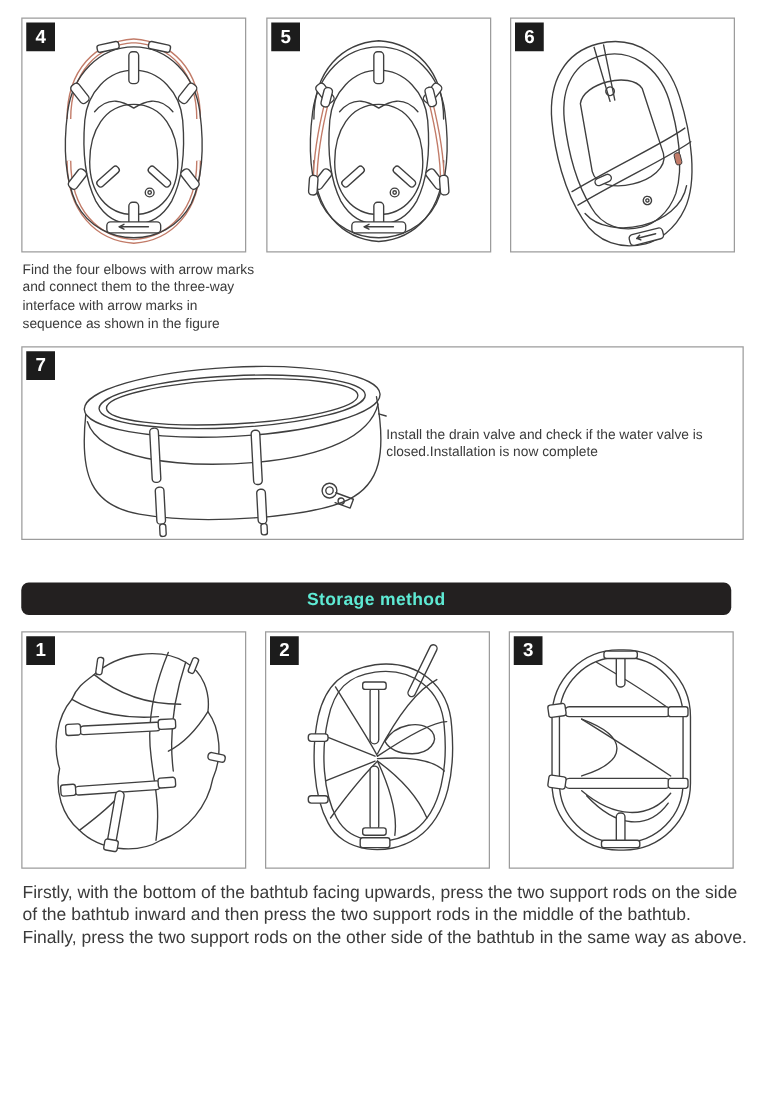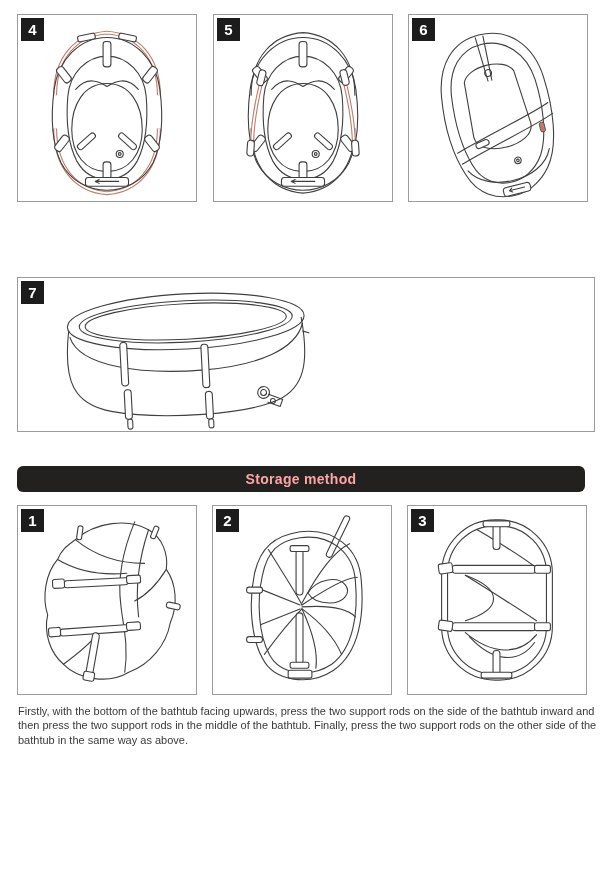--- a/index.html
+++ b/index.html
@@ -15,21 +15,21 @@
     color:#fff;font-size:15px;font-weight:bold;display:flex;align-items:center;
     justify-content:center;z-index:2;
   }
   .caption{
     position:absolute;font-size:11px;line-height:1.3;margin:0;color:#3a3a3a;
   }
   .banner{
     position:absolute;left:17px;top:466px;width:568px;height:26px;background:#232020;
     border-radius:6px;display:flex;align-items:center;justify-content:center;
   }
-  .banner span{color:#fca5a5;font-weight:bold;font-size:14px;letter-spacing:.3px;}
+  .banner span{color:#5eead4;font-weight:bold;font-size:14px;letter-spacing:.3px;}
   svg.diagram{position:absolute;inset:0;width:100%;height:100%;}
   svg *{vector-effect:non-scaling-stroke;}
   .ink{fill:none;stroke:#3f3f3f;stroke-width:1.1;stroke-linecap:round;stroke-linejoin:round;}
   .inkfill{fill:#ffffff;stroke:#3f3f3f;stroke-width:1.1;}
   .tube{fill:none;stroke:#c27b68;stroke-width:4;}
   .tubecore{fill:none;stroke:#ffffff;stroke-width:1.8;}
 </style>
 </head>
 <body>
 
@@ -103,20 +103,21 @@
         <rect class="inkfill" x="60" y="124" width="14" height="6" rx="3" transform="rotate(-10 67 127)"></rect>
         <circle class="ink" cx="98" cy="152" r="3.4"></circle>
         <circle class="ink" cx="98" cy="152" r="1.3"></circle>
         <rect x="128" y="120" width="5" height="10" rx="2" fill="#c27b68" stroke="#3f3f3f" stroke-width="0.8"></rect>
         <rect class="inkfill" x="76" y="176" width="28" height="9" rx="3"></rect>
         <path class="ink" d="M82 180 L98 180 M82 180 l3 -2 M82 180 l3 2"></path>
       </g>
     </svg>
   </section>
 
+  <p class="caption" style="left:18px;top:209px;width:186px">Find the four elbows with arrow marks and connect them to the three-way interface with arrow marks in sequence as shown in the figure</p>
 
   <section class="panel" style="left:17px;top:277px;width:578px;height:155px">
     <div class="badge">7</div>
     <svg class="diagram" viewBox="0 0 578 155">
       <g transform="rotate(-3 168 60)">
         <ellipse class="ink" cx="168" cy="44" rx="120" ry="28"></ellipse>
         <ellipse class="ink" cx="168" cy="44" rx="108" ry="21"></ellipse>
         <ellipse class="ink" cx="168" cy="44" rx="102" ry="18"></ellipse>
         <path class="ink" d="M50 54 C58 84 120 96 185 94 C240 92 278 78 286 52"></path>
         <path class="ink" d="M49 48 C41 98 50 122 88 131 C140 143 226 141 258 128 C284 117 291 93 285 46"></path>
@@ -126,20 +127,21 @@
         <rect class="inkfill" x="182" y="68" width="7" height="44" rx="3"></rect>
         <rect class="inkfill" x="184" y="116" width="7" height="28" rx="3"></rect>
         <rect class="inkfill" x="186" y="144" width="5" height="9" rx="2"></rect>
         <path class="ink" d="M286 60 l6 2"></path>
         <circle class="ink" cx="243" cy="120" r="6"></circle>
         <circle class="ink" cx="243" cy="120" r="3"></circle>
         <path class="ink" d="M248 122 l14 6 l-3 7 l-12 -5"></path>
         <circle class="ink" cx="252" cy="129" r="2.5"></circle>
       </g>
     </svg>
+    <p class="caption" style="left:291px;top:63px;width:268px">Install the drain valve and check if the water valve is closed.Installation is now complete</p>
   </section>
 
   <div class="banner">
     <span>Storage method</span>
   </div>
 
   <section class="panel" style="left:17px;top:505px;width:180px;height:190px">
     <div class="badge">1</div>
     <svg class="diagram" viewBox="0 0 180 190">
       <path class="ink" d="M58 34 C78 16 112 12 132 24 C146 32 152 48 150 64 C160 78 162 100 154 118 C150 140 134 160 112 168 C92 180 62 176 46 160 C32 148 26 128 30 110 C24 92 28 68 40 54 C44 44 50 40 58 34 Z"></path>
@@ -213,15 +215,15 @@
       <rect class="inkfill" x="44" y="118" width="86" height="8" rx="4"></rect>
       <rect class="inkfill" x="31" y="116" width="14" height="10" rx="2" transform="rotate(8 38 121)"></rect>
       <rect class="inkfill" x="128" y="118" width="16" height="8" rx="2"></rect>
       <rect class="inkfill" x="86" y="18" width="7" height="26" rx="3"></rect>
       <rect class="inkfill" x="76" y="15" width="27" height="6" rx="2"></rect>
       <rect class="inkfill" x="86" y="146" width="7" height="26" rx="3"></rect>
       <rect class="inkfill" x="74" y="168" width="31" height="6" rx="2"></rect>
     </svg>
   </section>
 
-  <p class="caption" style="left:18px;top:704px;width:580px;font-size:11px">Firstly, with the bottom of the bathtub facing upwards, press the two support rods on the side of the bathtub inward and then press the two support rods in the middle of the bathtub. Finally, press the two support rods on the other side of the bathtub in the same way as above.</p>
+  <p class="caption" style="left:18px;top:704px;width:580px;font-size:14px">Firstly, with the bottom of the bathtub facing upwards, press the two support rods on the side of the bathtub inward and then press the two support rods in the middle of the bathtub. Finally, press the two support rods on the other side of the bathtub in the same way as above.</p>
 
 </div>
 
 </body></html>

